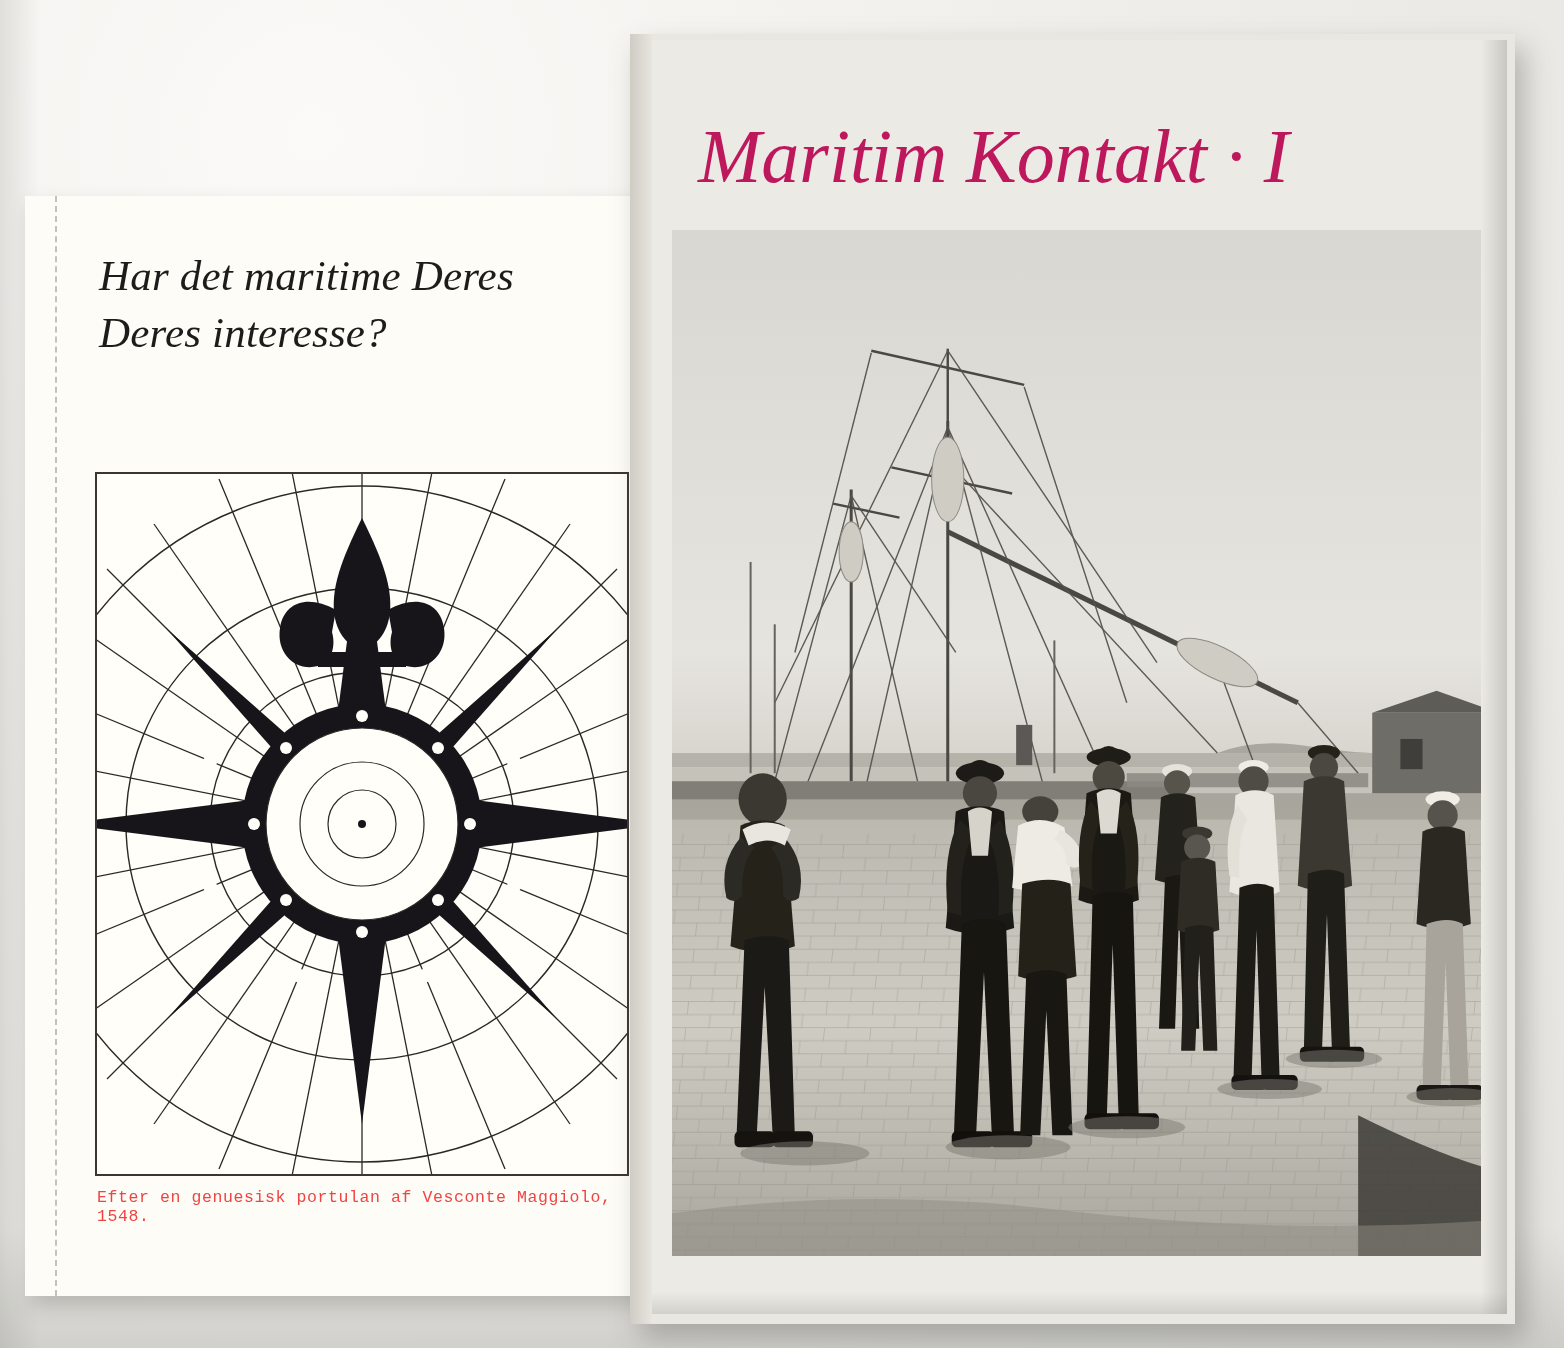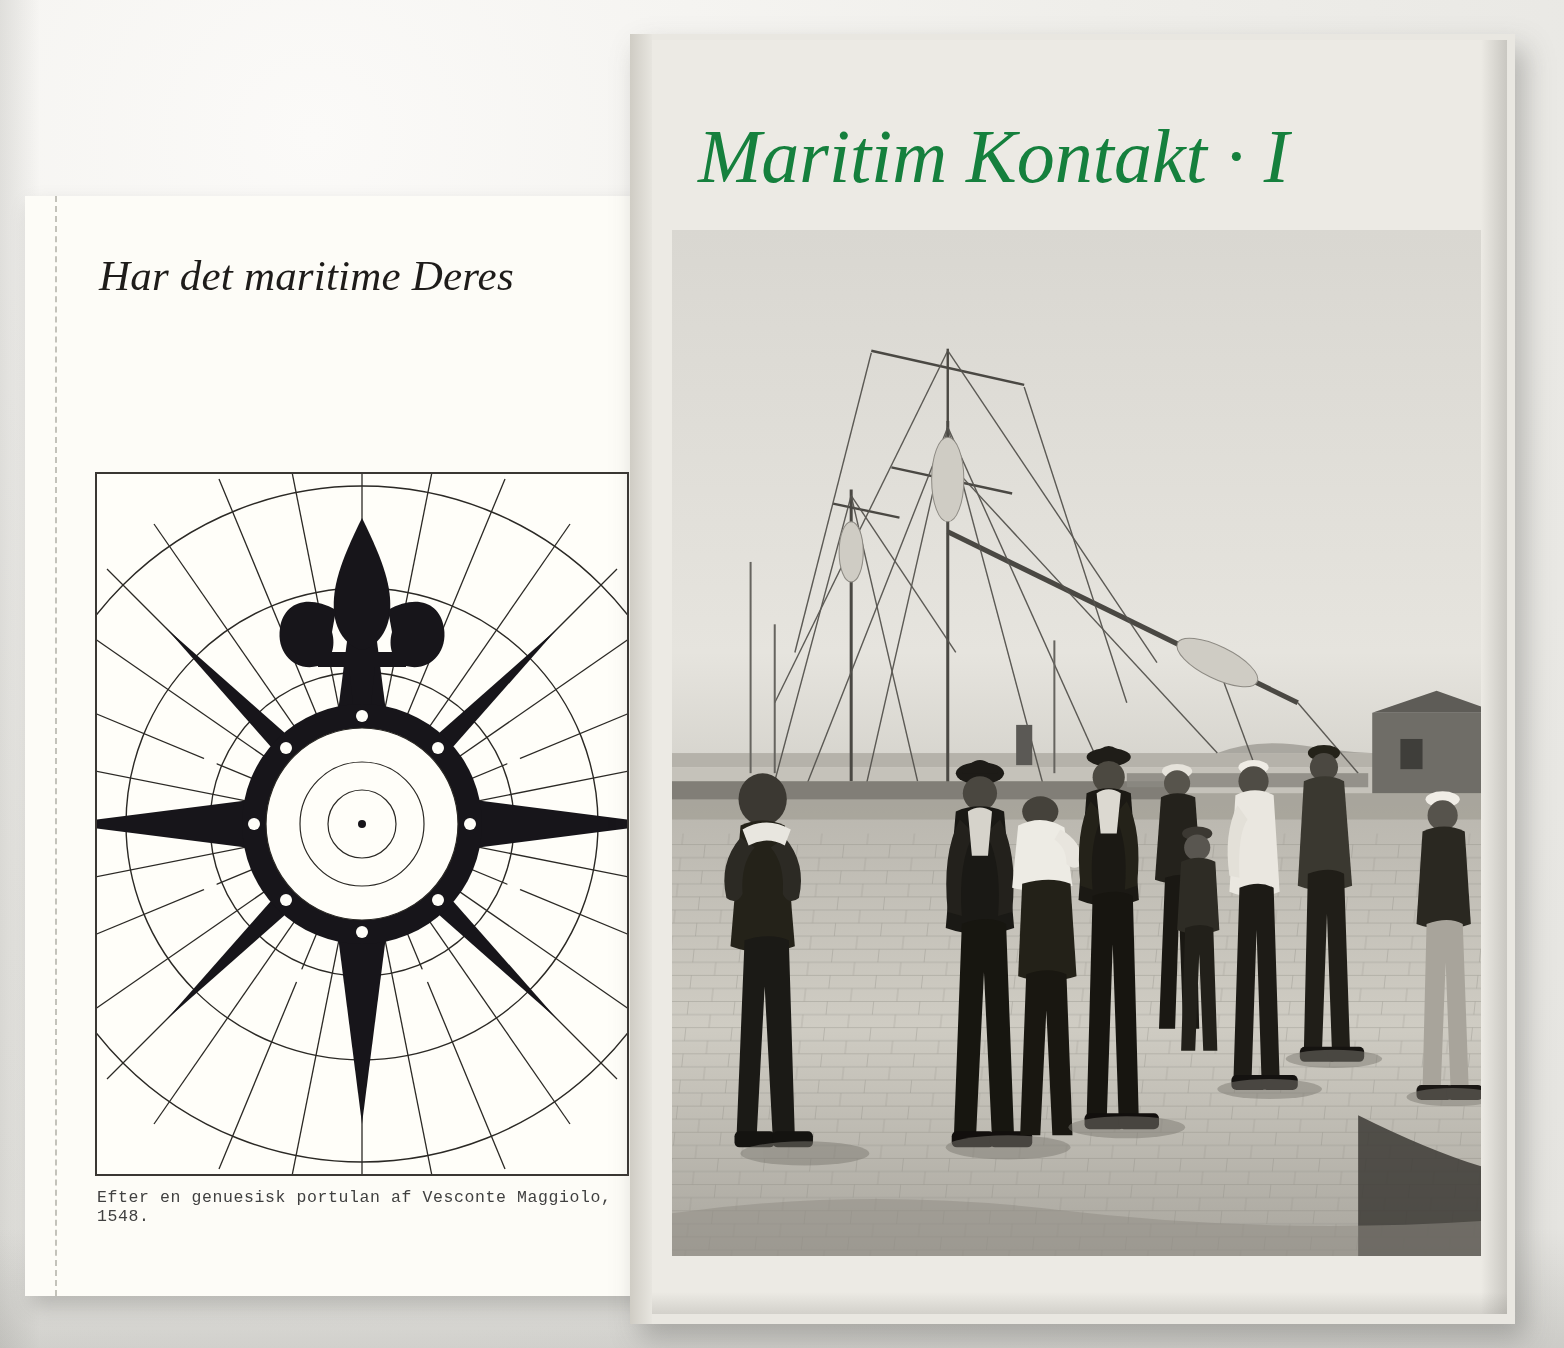--- a/index.html
+++ b/index.html
@@ -83,21 +83,21 @@
   }
   .compass-svg { display:block; width:100%; height:100%; }
 
   .leaflet-caption {
     position: absolute;
     left: 24px;
     top: 992px;
     font-family: "Liberation Mono", monospace;
     font-size: 16.5px;
     letter-spacing: 0.6px;
-    color: #404040;
+    color: #ef4444;
   }
   .leaflet-right-cut {
     position: absolute;
     right: 0; top: 0; bottom: 0;
     width: 10px;
     background: linear-gradient(to left, rgba(160,158,150,0.35), rgba(160,158,150,0));
   }
 
   
   .book {
@@ -121,21 +121,21 @@
     background: #eceae4;
   }
   .book-title {
     position: absolute;
     left: 46px;
     top: 78px;
     right: 30px;
     font-style: italic;
     font-size: 76px;
     line-height: 1;
-    color: #15803d;
+    color: #be185d;
     white-space: nowrap;
   }
   .photo {
     position: absolute;
     left: 20px;
     right: 26px;
     top: 190px;
     bottom: 58px;
     background: #8e8d88;
     overflow: hidden;
@@ -162,20 +162,21 @@
   <div class="bg-wash"></div>
   <div class="bg-shadow-left"></div>
   <div class="bg-shadow-bottom"></div>
 
   <div class="leaflet">
     <div class="leaflet-fold"></div>
     <div class="leaflet-inner">
 
       <div class="leaflet-title">
         <span class="l1">Har det maritime Deres</span>
+        <span class="l2">Deres interesse?</span>
       </div>
 
       <div class="compass-box">
         <svg class="compass-svg" viewBox="0 0 530 700" preserveAspectRatio="none">
           <g transform="translate(265,350)">
             <g stroke="#2b2925" stroke-width="1.4" fill="none">
               <circle r="338"></circle>
               <circle r="236"></circle>
               <circle r="152"></circle>
               <circle r="116"></circle>

